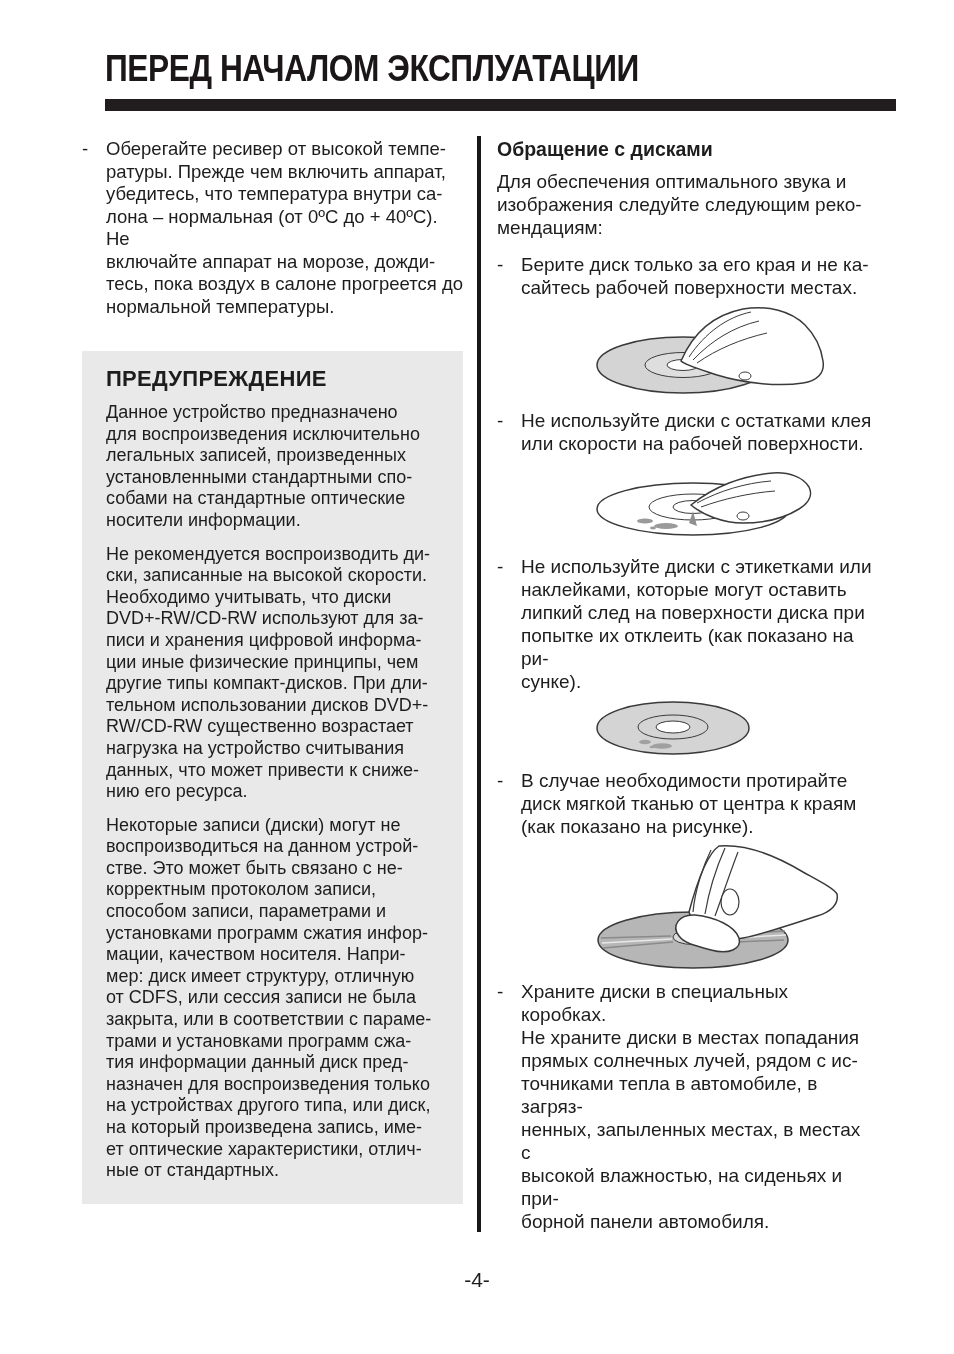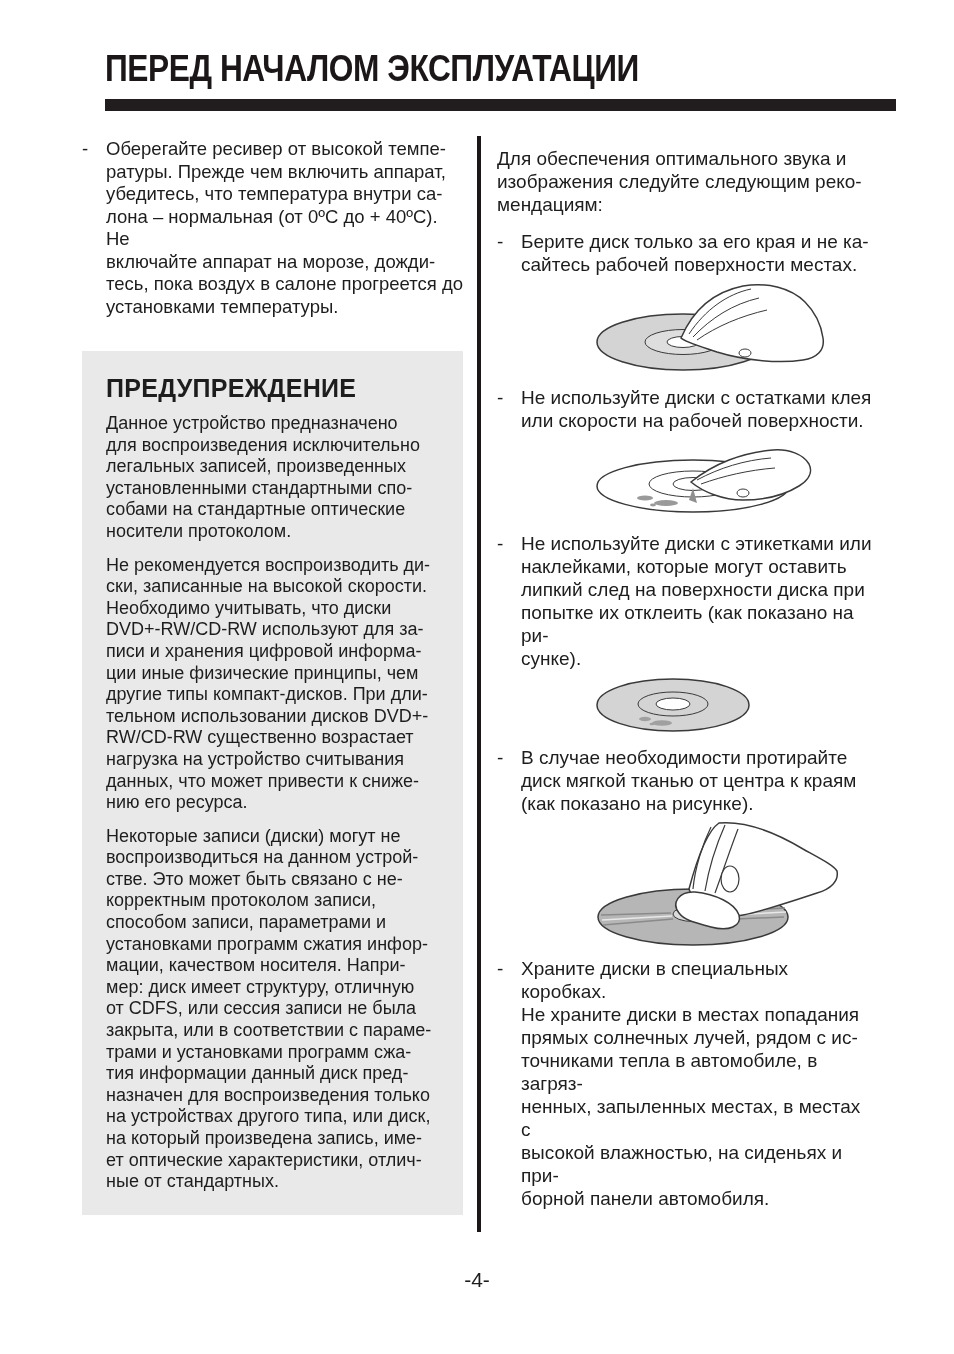--- a/index.html
+++ b/index.html
@@ -28,21 +28,21 @@
   .bullet .dash{flex:none;width:24px;font-size:19px;line-height:23px;}
   .bullet .txt{flex:1;font-size:19px;line-height:23px;white-space:pre-line;}
   .col-left .bullet .txt,.col-left .bullet .dash{font-size:18.5px;line-height:22.5px;}
   .intro{font-size:19px;line-height:23px;white-space:pre-line;margin:9px 0 0 0;}
   .r-heading{margin:0;font-size:19.5px;line-height:23px;font-weight:bold;}
   
   .warning-box{
     margin-top:33px;background:#e9e9e9;
     padding:15px 18px 22px 24px;box-sizing:border-box;width:381px;
   }
-  .warning-box h2{margin:8px 0 10px 0;font-size:25px;font-weight:bold;letter-spacing:0.3px;}
+  .warning-box h2{margin:0 0 10px 0;font-size:22px;font-weight:bold;letter-spacing:0.3px;}
   .warning-box p{margin:0 0 12px 0;font-size:18px;line-height:21.6px;white-space:pre-line;}
   .warning-box p:last-child{margin-bottom:0;}
   
   .illus{display:block;margin:4px 0 4px 96px;}
   .mt6{margin-top:6px;} .mt8{margin-top:8px;} .mt10{margin-top:10px;} .mt14{margin-top:14px;}
   
   .footer{
     position:absolute;left:0;top:1268px;width:954px;
     text-align:center;font-size:21px;color:#1d1d1d;
   }
@@ -61,31 +61,31 @@
 
   <div class="col-left">
     <div class="bullet">
       <span class="dash">-</span>
       <span class="txt">Оберегайте ресивер от высокой темпе-
 ратуры. Прежде чем включить аппарат,
 убедитесь, что температура внутри са-
 лона – нормальная (от 0ºС до + 40ºС). Не
 включайте аппарат на морозе, дожди-
 тесь, пока воздух в салоне прогреется до
-установками температуры.</span>
+нормальной температуры.</span>
     </div>
 
     <div class="warning-box">
       <h2>ПРЕДУПРЕЖДЕНИЕ</h2>
       <p>Данное устройство предназначено
 для воспроизведения исключительно
 легальных записей, произведенных
 установленными стандартными спо-
 собами на стандартные оптические
-носители протоколом.</p>
+носители информации.</p>
       <p>Не рекомендуется воспроизводить ди-
 ски, записанные на высокой скорости.
 Необходимо учитывать, что диски
 DVD+-RW/CD-RW используют для за-
 писи и хранения цифровой информа-
 ции иные физические принципы, чем
 другие типы компакт-дисков. При дли-
 тельном использовании дисков DVD+-
 RW/CD-RW существенно возрастает
 нагрузка на устройство считывания
@@ -105,20 +105,21 @@
 тия информации данный диск пред-
 назначен для воспроизведения только
 на устройствах другого типа, или диск,
 на который произведена запись, име-
 ет оптические характеристики, отлич-
 ные от стандартных.</p>
     </div>
   </div>
 
   <div class="col-right">
+    <h2 class="r-heading">Обращение с дисками</h2>
     <p class="intro">Для обеспечения оптимального звука и
 изображения следуйте следующим реко-
 мендациям:</p>
 
     <div class="bullet mt14">
       <span class="dash">-</span>
       <span class="txt">Берите диск только за его края и не ка-
 сайтесь рабочей поверхности местах.</span>
     </div>
 

